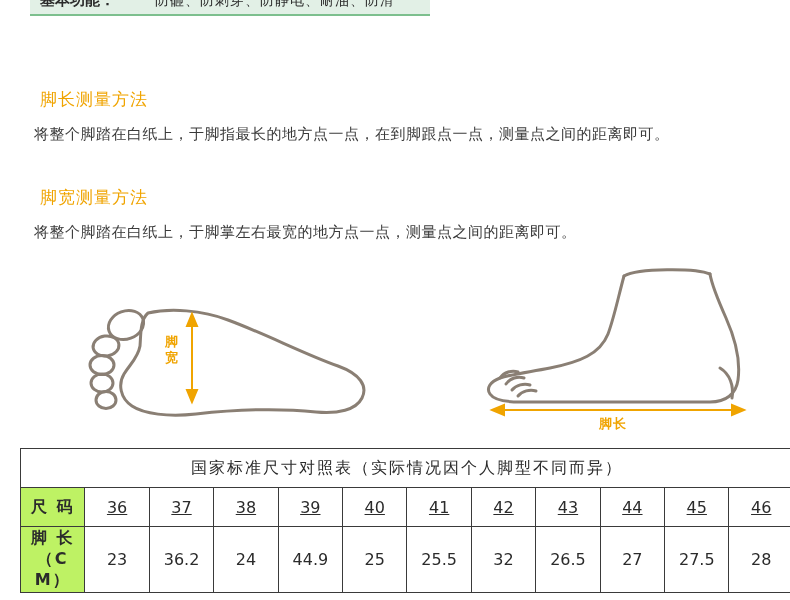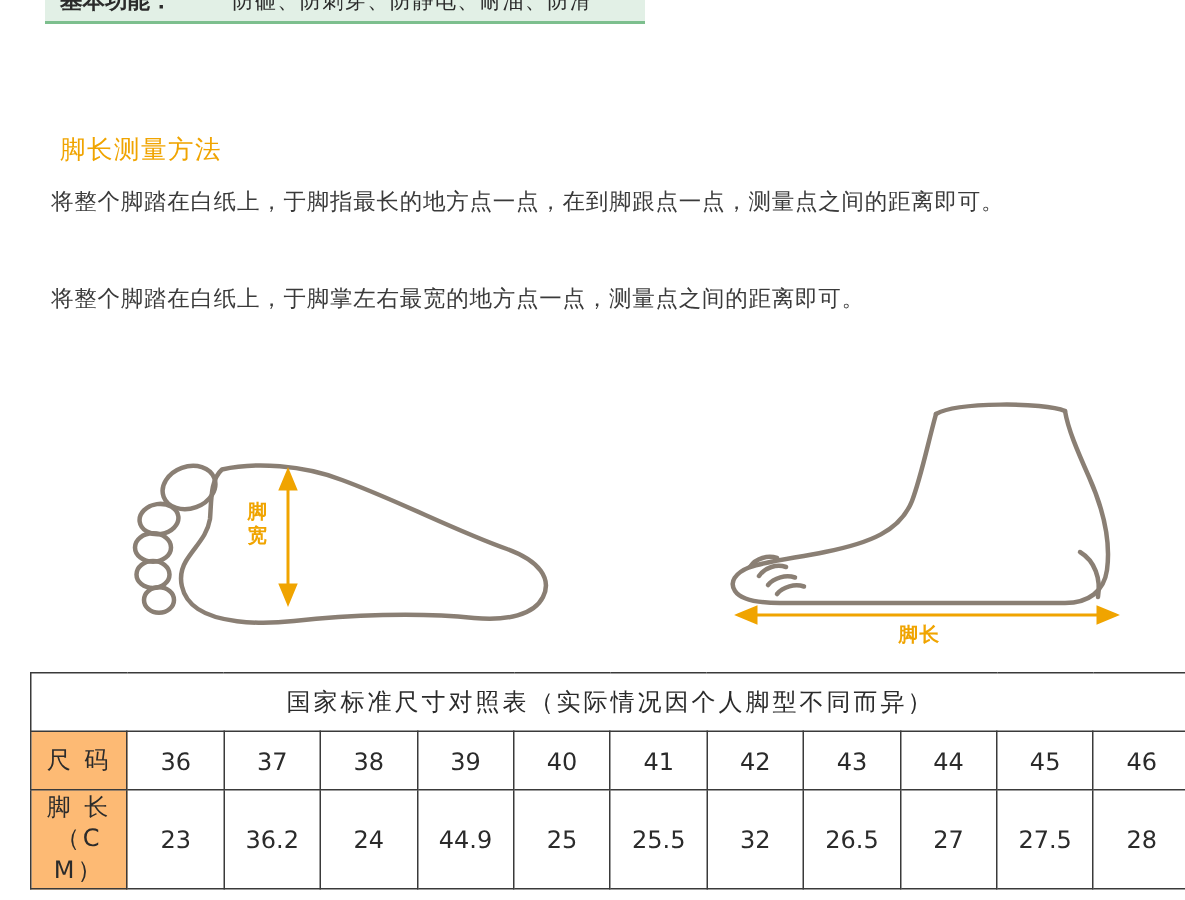--- a/index.html
+++ b/index.html
@@ -128,45 +128,46 @@
     color: #2b2b2b;
     height: 36px;
   }
   td.table-title {
     font-size: 19px;
     letter-spacing: 2px;
     height: 46px;
     color: #1a1a1a;
   }
   td.row-head {
-    background: #fdba74;
+    background: #bef264;
     color: #f0a400;
-    font-weight: normal;
+    font-weight: bold;
     font-size: 16px;
     letter-spacing: 2px;
     width: 152px;
   }
-  tr.row-size td:not(.row-head) { font-size: 16px; }
+  tr.row-size td:not(.row-head) { font-size: 16px; text-decoration: underline; }
   tr.row-len  td:not(.row-head) { font-size: 16px; }
 </style>
 </head>
 <body>
 
 <div class="top-strip">
   <div class="bar"></div>
   <div class="label">基本功能：</div>
   <div class="value">防砸、防刺穿、防静电、耐油、防滑</div>
 </div>
 
 <div class="section" id="sec-length">
   <p class="sec-title">脚长测量方法</p>
   <p class="sec-body">将整个脚踏在白纸上，于脚指最长的地方点一点，在到脚跟点一点，测量点之间的距离即可。</p>
 </div>
 
 <div class="section" id="sec-width">
+  <p class="sec-title">脚宽测量方法</p>
   <p class="sec-body">将整个脚踏在白纸上，于脚掌左右最宽的地方点一点，测量点之间的距离即可。</p>
 </div>
 
 <div class="diagram">
   <svg width="790" height="180" viewBox="0 0 790 180">
 
     <g fill="none" stroke="#8a7f74" stroke-width="3" stroke-linecap="round" stroke-linejoin="round">
 
       <ellipse cx="106" cy="67" rx="18" ry="14" transform="rotate(-20 106 67)"></ellipse>
 

